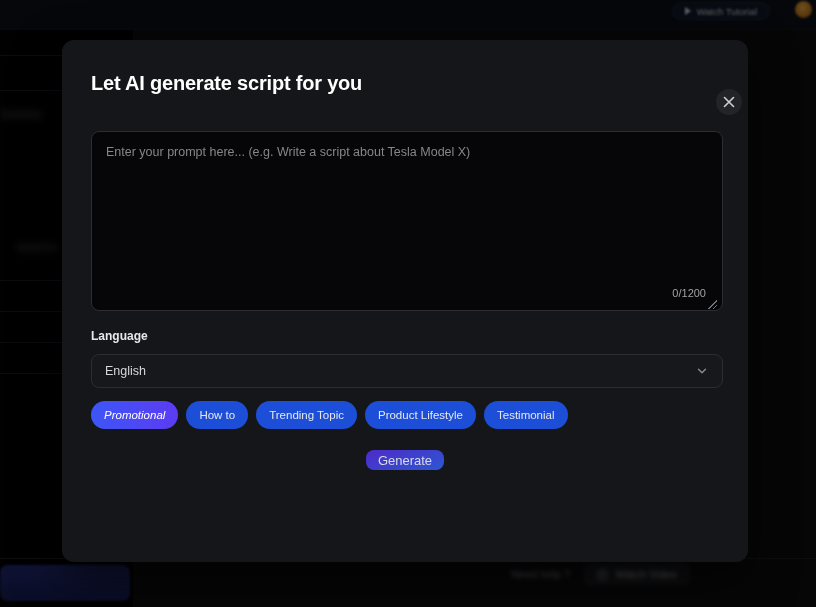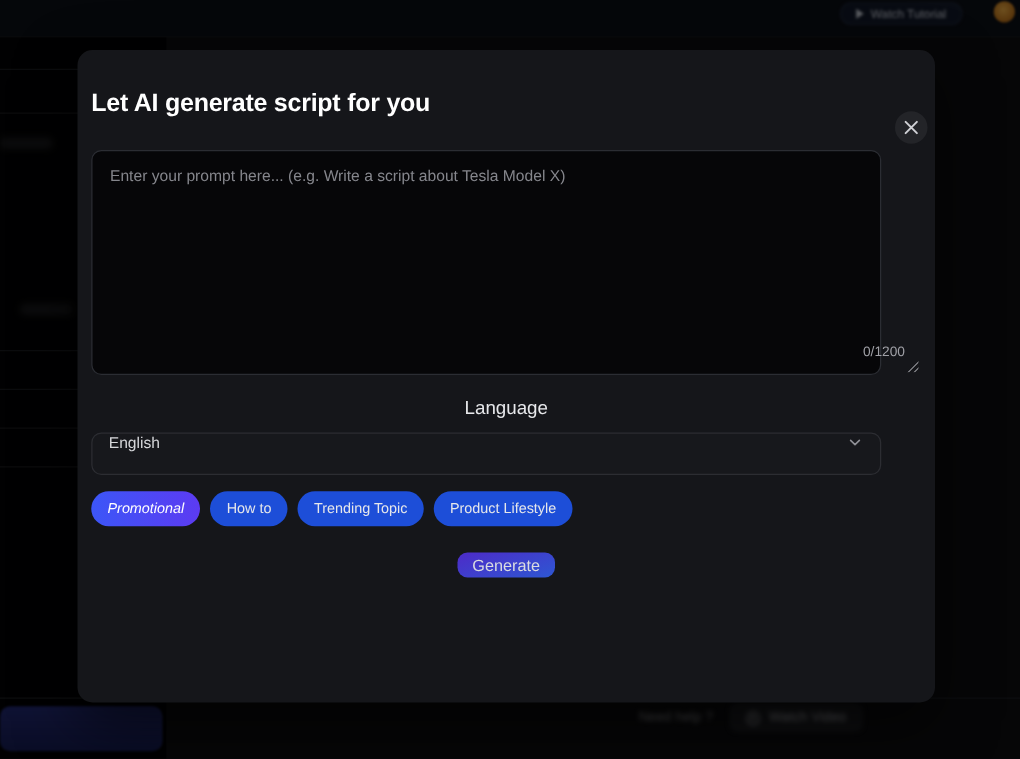--- a/index.html
+++ b/index.html
@@ -75,61 +75,61 @@
   }
 
   
   .overlay { position: absolute; inset: 0; background: rgba(0,0,0,0.55); }
 
   
   .modal {
     position: absolute; left: 62px; top: 40px; width: 686px; height: 522px;
     background: #15161a; border-radius: 12px;
     box-shadow: 0 18px 48px rgba(0,0,0,0.6);
-    padding: 0 11px;
+    padding: 0 29px;
   }
   .close-btn {
     position: absolute; top: 49px; right: 6px; width: 26px; height: 26px;
     border-radius: 50%; border: none; background: #232428;
     display: flex; align-items: center; justify-content: center; cursor: pointer;
   }
   .close-btn { top: 49px; right: 6px; }
   .close-x { stroke: #cfd0d4; stroke-width: 1.6; stroke-linecap: round; }
 
   .m-title {
     margin-top: 32px; color: #ffffff;
     font-size: 20px; font-weight: 700; letter-spacing: -0.2px;
   }
   .m-sub { margin-top: 9px; color: #d4d5d9; font-size: 12.5px; }
 
-  .ta-wrap { position: relative; margin-top: 25px; }
+  .ta-wrap { position: relative; margin-top: 36px; }
   .ta-wrap textarea {
     width: 632px; height: 180px; resize: none; display: block;
     background: #060608; border: 1px solid #2b2d33; border-radius: 8px;
     padding: 13px 14px 30px 14px;
     color: #dddee2; font-size: 12.5px; font-family: "Liberation Sans", sans-serif;
     outline: none;
   }
   .ta-wrap textarea::placeholder { color: #85868c; }
   .char-count {
     position: absolute; right: 13px; bottom: 12px;
     color: #a0a1a7; font-size: 11px; pointer-events: none;
   }
   .rhandle {
     position: absolute; right: 2px; bottom: 2px; width: 10px; height: 10px;
     background: repeating-linear-gradient(-45deg, transparent 0 2.2px, #707176 2.2px 3.4px);
     clip-path: polygon(100% 0, 100% 100%, 0 100%);
     cursor: nwse-resize;
   }
 
-  .field-label { margin-top: 18px; color: #e7e8eb; font-size: 15px; font-weight: 400; text-align: center; }
+  .field-label { margin-top: 18px; color: #e7e8eb; font-size: 12px; font-weight: 700; }
   .select {
     margin-top: 11px; width: 632px; height: 34px;
     background: #17181c; border: 1px solid #2c2d32; border-radius: 8px;
-    display: flex; justify-content: space-between;
+    display: flex; align-items: center; justify-content: space-between;
     padding: 0 13px; color: #d6d7da; font-size: 12.5px; cursor: pointer;
   }
   .chev { stroke: #8e8f95; stroke-width: 1.5; fill: none; stroke-linecap: round; stroke-linejoin: round; }
 
   .chips { margin-top: 13px; display: flex; gap: 8px; }
   .chip {
     height: 28px; padding: 0 13px; border-radius: 14px; border: none;
     background: #1d4ed8; color: #e6e7ea; font-size: 11.5px;
     font-family: "Liberation Sans", sans-serif;
     display: flex; align-items: center; cursor: pointer; white-space: nowrap;
@@ -205,18 +205,19 @@
     <svg width="14" height="14" viewBox="0 0 16 16">
       <path class="chev" d="M4 6 L8 10 L12 6"></path>
     </svg>
   </div>
 
   <div class="chips">
     <button class="chip selected">Promotional</button>
     <button class="chip">How to</button>
     <button class="chip">Trending Topic</button>
     <button class="chip">Product Lifestyle</button>
+    <button class="chip">Testimonial</button>
   </div>
 
   <div class="gen-row">
     <button class="generate-btn">Generate</button>
   </div>
 </div>
 
 </body></html>

